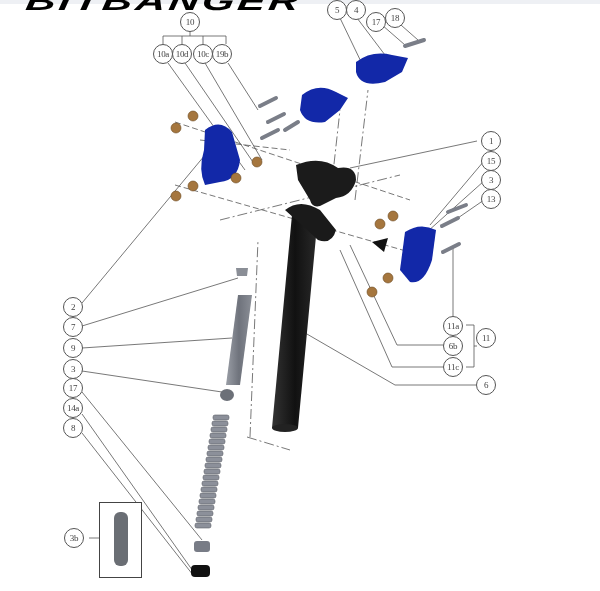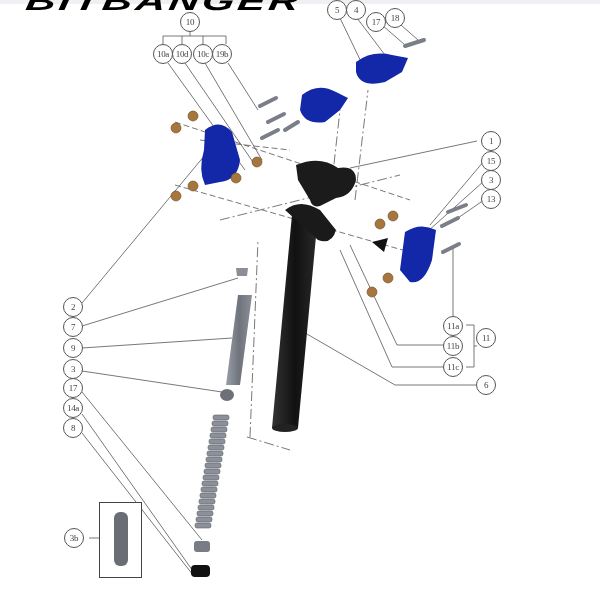--- a/index.html
+++ b/index.html
@@ -147,16 +147,16 @@
 <div class="label" style="left:63px;top:297px">2</div>
 <div class="label" style="left:63px;top:317px">7</div>
 <div class="label" style="left:63px;top:338px">9</div>
 <div class="label" style="left:63px;top:359px">3</div>
 <div class="label" style="left:63px;top:378px">17</div>
 <div class="label" style="left:63px;top:398px">14a</div>
 <div class="label" style="left:63px;top:418px">8</div>
 <div class="label" style="left:64px;top:528px">3b</div>
 
 <div class="label" style="left:443px;top:316px">11a</div>
-<div class="label" style="left:443px;top:336px">11b</div>
+<div class="label" style="left:443px;top:336px">6b</div>
 <div class="label" style="left:443px;top:357px">11c</div>
 <div class="label" style="left:476px;top:328px">11</div>
 <div class="label" style="left:476px;top:375px">6</div>
 
 </body></html>

